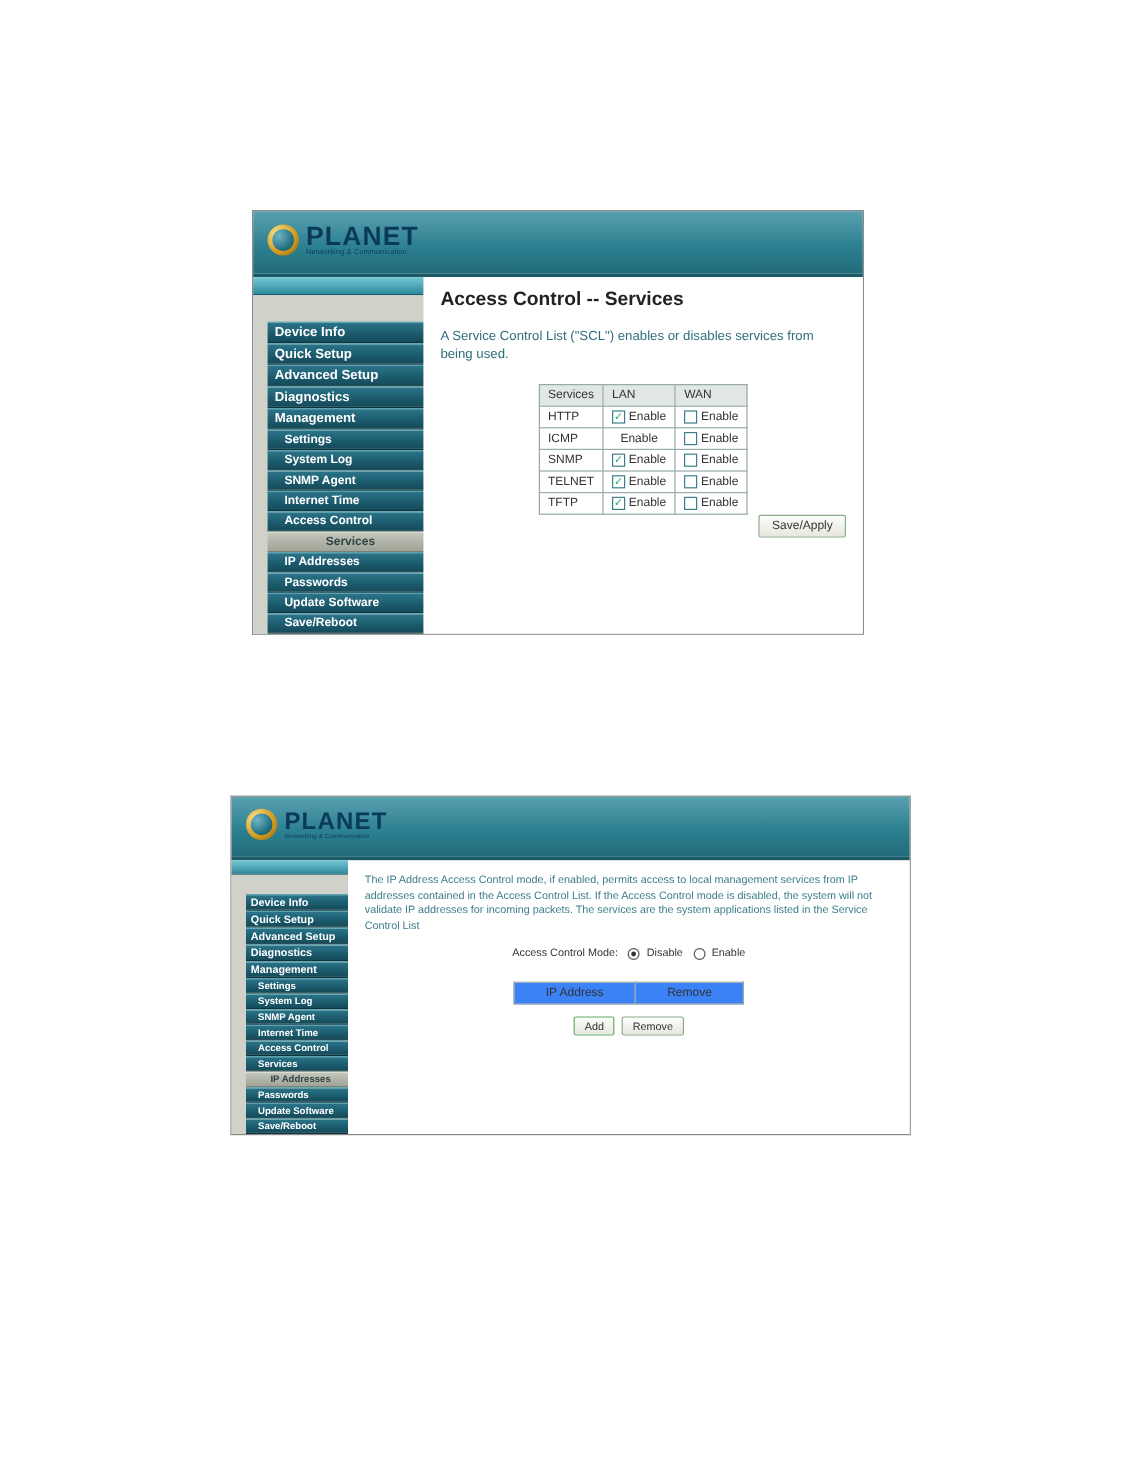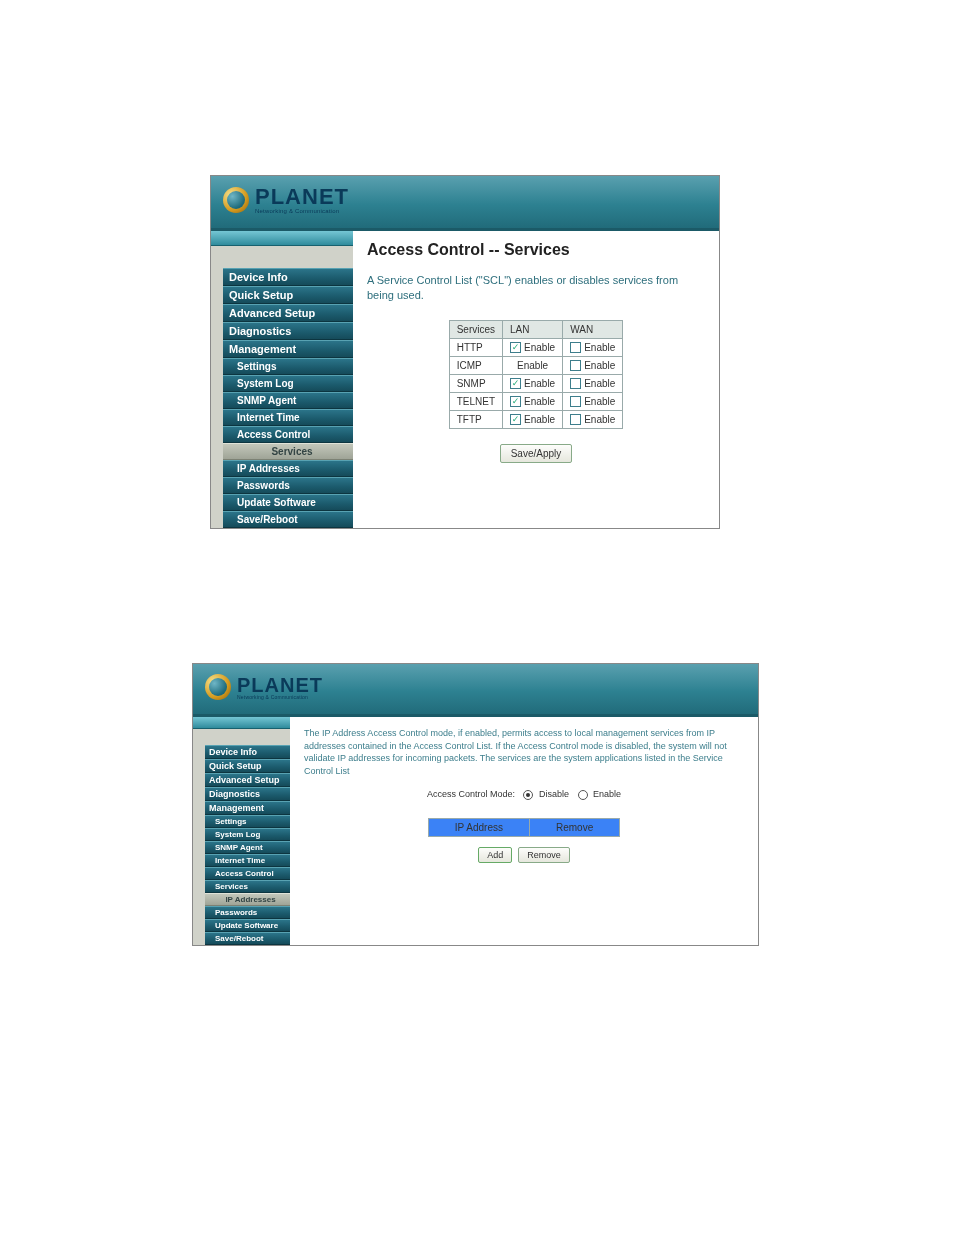--- a/index.html
+++ b/index.html
@@ -107,21 +107,21 @@
       display: inline-flex; align-items: center; justify-content: center;
       font-size: 9px; color: #2a7; line-height: 1;
     }
     .chk.on::before { content: "✓"; }
     .btn {
       display: inline-block; padding: 3px 10px; font-size: 10px;
       background: linear-gradient(#fdfdfb, #e6e7dd);
       border: 1px solid #8a8; border-radius: 2px; cursor: pointer; color: #333;
     }
     .shot2 .btn { font-size: 9px; padding: 2px 8px; }
-    .btn-row { text-align: center; margin-top: 15px; }
+    .btn-row { text-align: right; margin-top: 0; }
 
     .mode-row { text-align: center; margin: 12px 0 18px; color: #333; }
     .radio {
       width: 10px; height: 10px; border: 1px solid #555; border-radius: 50%;
       display: inline-block; vertical-align: middle; margin: 0 3px 0 6px; position: relative;
     }
     .radio.on::after {
       content: ""; position: absolute; inset: 2px; border-radius: 50%; background: #333;
     }
     .ip-table { border-collapse: collapse; margin: 0 auto; }

